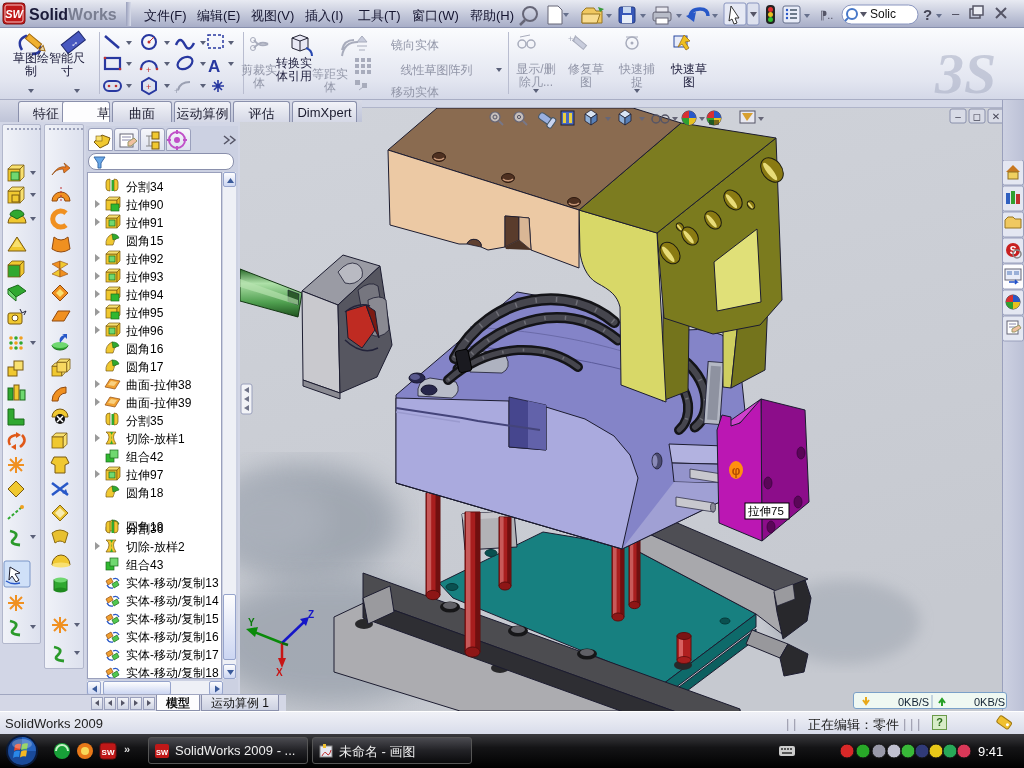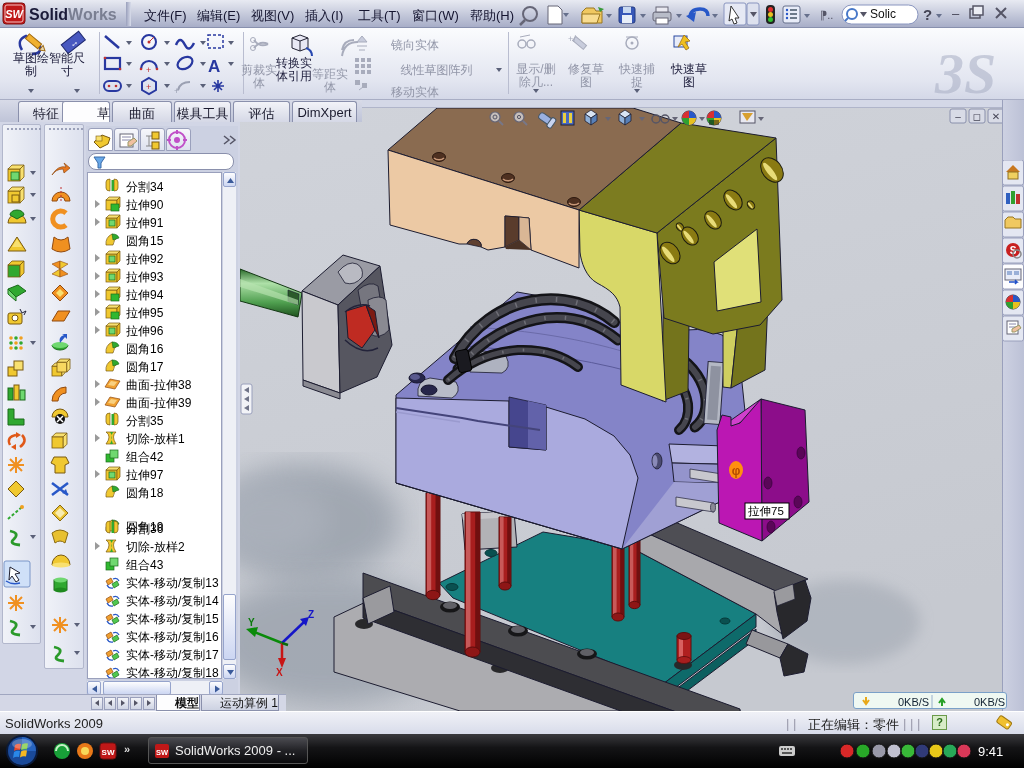--- a/index.html
+++ b/index.html
@@ -28,21 +28,21 @@
 .ti{position:absolute;left:0;width:135px;height:18px;font-size:12px;color:#000;}
 .ti span{position:absolute;left:38px;top:2px;white-space:nowrap;}
 .exp{position:absolute;left:7px;top:5px;width:0;height:0;border-top:4px solid transparent;border-bottom:4px solid transparent;border-left:5px solid #9a9a9a;}
 
 .sbv{position:absolute;background:#eef0f6;}
 .sbbtn{position:absolute;background:linear-gradient(#fdfdfe,#ccd6f2);border:1px solid #96a4cc;border-radius:2px;}
 
 #rpane{left:1002px;top:100px;width:22px;height:611px;background:linear-gradient(90deg,#cdd1e2,#bcc1d6);border-left:1px solid #9aa0bc;}
 
 #bottabs{left:0px;top:694px;width:286px;height:17px;background:#d4d7e6;border-top:1px solid #a0a6c0;}
-.btab{position:absolute;top:0px;height:16px;border:1px solid #8a90ac;border-top:none;font-size:12px;color:#111;text-align:right;background:linear-gradient(#e8eaf2,#cdd2e2);}
+.btab{position:absolute;top:0px;height:16px;border:1px solid #8a90ac;border-top:none;font-size:12px;color:#111;text-align:center;background:linear-gradient(#e8eaf2,#cdd2e2);}
 .navb{position:absolute;top:2px;width:12px;height:13px;background:linear-gradient(#f2f3f8,#d0d5e4);border:1px solid #9aa0bc;font-size:8px;color:#445;text-align:center;line-height:12px;}
 
 #statusbar{left:0;top:711px;width:1024px;height:23px;background:linear-gradient(#f0f1f7,#d8dcea);border-top:1px solid #fff;font-size:13px;color:#222;}
 
 #taskbar{left:0;top:734px;width:1024px;height:34px;background:linear-gradient(#3a3a3e,#141416 40%,#000);}
 .tbtn{position:absolute;top:3px;height:27px;background:linear-gradient(#4a4a50,#222226 50%,#0a0a0c);border:1px solid #555;border-radius:3px;color:#eee;font-size:13px;}
 
 #netw{left:853px;top:692px;width:154px;height:17px;background:#eff8f2;border:1px solid #7aa0c8;border-radius:3px;font-size:11px;color:#123;}
 svg{display:block;}
 </style></head><body>
@@ -487,21 +487,21 @@
 <div class="cmtext gray" style="left:607px;top:35px;width:60px">快速捕<br>捉</div>
 <div class="cmtext" style="left:659px;top:35px;width:60px">快速草<br>图</div>
 <div class="dd" style="left:533px;top:61px"></div>
 <div class="dd" style="left:634px;top:61px"></div>
 </div>
 <div class="abs" style="left:362px;top:100px;width:662px;height:8px;background:#d4d8e7;border-bottom:1px solid #b0b5ca"></div>
 <div id="tabrow" class="abs">
 <div class="tab" style="left:18px;width:56px">特征</div>
 <div class="tab tabact" style="left:62px;width:48px">草图</div>
 <div class="tab" style="left:112px;width:60px">曲面</div>
-<div class="tab" style="left:174px;width:57px">模具工具</div>
+<div class="tab" style="left:174px;width:57px">运动算例</div>
 <div class="tab" style="left:233px;width:57px">评估</div>
 <div class="tab" style="left:292px;width:65px">DimXpert</div>
 </div>
 <div id="leftpanel" class="abs">
 <div class="vtb" style="left:2px;top:2px;width:39px;height:520px"></div>
 <div class="vtb" style="left:44px;top:2px;width:40px;height:545px"></div>
 <svg class="abs" style="left:4px;top:4px" width="110" height="8" viewBox="0 0 110 8">
         <g fill="#9aa0b8">
 <rect x="3" y="2" width="2" height="2"></rect>
 <rect x="7" y="2" width="2" height="2"></rect>
@@ -1030,20 +1030,28 @@
         <text x="56" y="14" font-size="8" fill="#fff" text-anchor="middle" font-weight="bold">SW</text>
         <text x="72" y="12" font-size="11" fill="#ddd" font-weight="bold">»</text>
       </svg>
 <div class="tbtn" style="left:148px;width:160px">
 <svg style="position:absolute;left:5px;top:5px" width="16" height="16">
           <rect x="1" y="1" width="14" height="14" rx="2" fill="#c01818"></rect>
           <text x="8" y="11.5" font-size="7.5" fill="#fff" text-anchor="middle" font-weight="bold">SW</text>
         </svg>
 <span style="position:absolute;left:26px;top:5px">SolidWorks 2009 - ...</span>
       </div>
+<div class="tbtn" style="left:312px;width:160px">
+<svg style="position:absolute;left:5px;top:5px" width="16" height="16">
+          <rect x="2" y="3" width="12" height="11" fill="#e8e8f0" stroke="#888"></rect>
+          <path d="M4,13 q3,-6 5,-2 q2,3 4,-4" stroke="#c03030" fill="none"></path>
+          <rect x="5" y="1" width="3" height="4" fill="#f0c030"></rect>
+        </svg>
+<span style="position:absolute;left:26px;top:5px">未命名 - 画图</span>
+      </div>
 <svg class="abs" style="left:775px;top:8px" width="200" height="20" viewBox="0 0 200 20">
         <rect x="4" y="4" width="16" height="10" rx="2" fill="#ccc"></rect>
         <g fill="#555">
           <rect x="6" y="6" width="2" height="2"></rect>
           <rect x="9" y="6" width="2" height="2"></rect>
           <rect x="12" y="6" width="2" height="2"></rect>
           <rect x="15" y="6" width="2" height="2"></rect>
           <rect x="7" y="10" width="10" height="2"></rect>
         </g>
 <circle cx="72" cy="9" r="7" fill="#d82828" stroke="#111"></circle>

